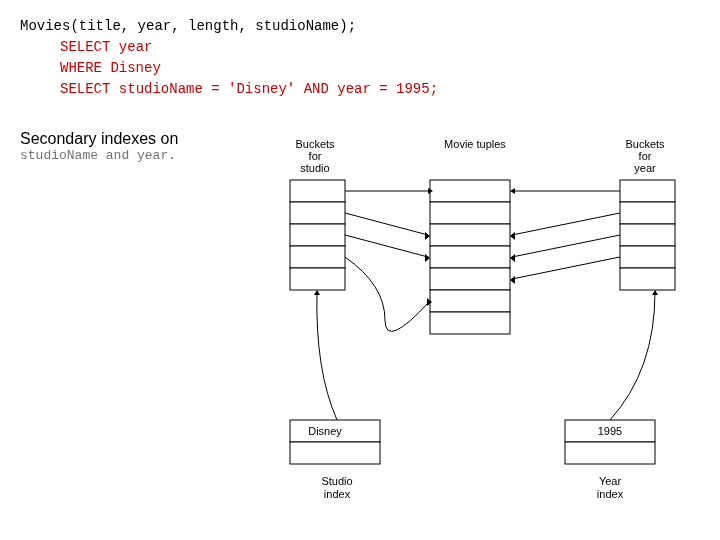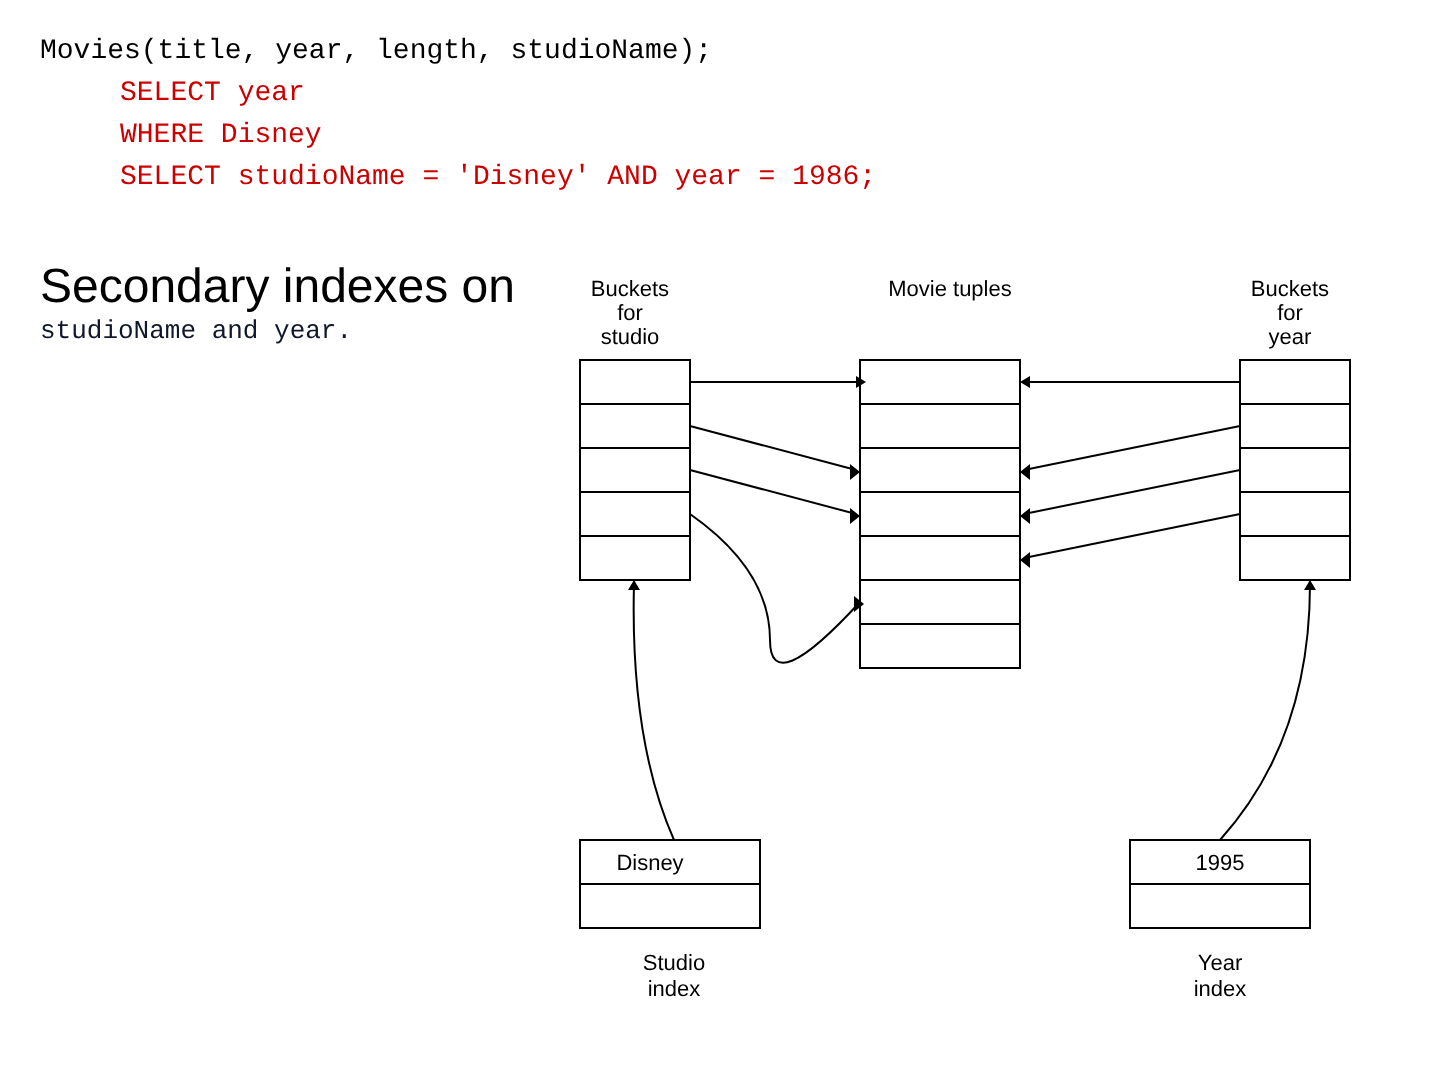--- a/index.html
+++ b/index.html
@@ -34,29 +34,29 @@
     .code-indent {
       margin-left: 40px;
     }
 
     .secondary-text {
       margin-top: 30px;
       margin-left: 0;
     }
 
     .secondary-title {
-      font-size: 24px;
+      font-size: 16px;
       font-weight: normal;
       color: #000;
     }
 
     .secondary-subtitle {
       font-family: 'Courier New', monospace;
       font-size: 13px;
-      color: #0f172a;
+      color: #737373;
     }
 
     
     .diagram-area {
       position: absolute;
       top: 120px;
       left: 285px;
       width: 420px;
       height: 420px;
     }
@@ -92,21 +92,21 @@
 
   <div class="code-block">
     <span class="code-line code-black">Movies(title, year, length, studioName);</span>
     <span class="code-line code-indent">
       <span class="code-red">SELECT</span><span class="code-red"> year</span>
     </span>
     <span class="code-line code-indent">
       <span class="code-red">WHERE</span><span class="code-red"> Disney</span>
     </span>
     <span class="code-line code-indent">
-      <span class="code-red">SELECT</span><span class="code-red"> studioName = 'Disney' AND year = 1986;</span>
+      <span class="code-red">SELECT</span><span class="code-red"> studioName = 'Disney' AND year = 1995;</span>
     </span>
   </div>
 
   <div class="secondary-text">
     <div class="secondary-title">Secondary indexes on</div>
     <div class="secondary-subtitle">studioName and year.</div>
   </div>
 
   <div class="diagram-area">
     <svg class="diagram-svg" viewBox="0 0 420 400">

